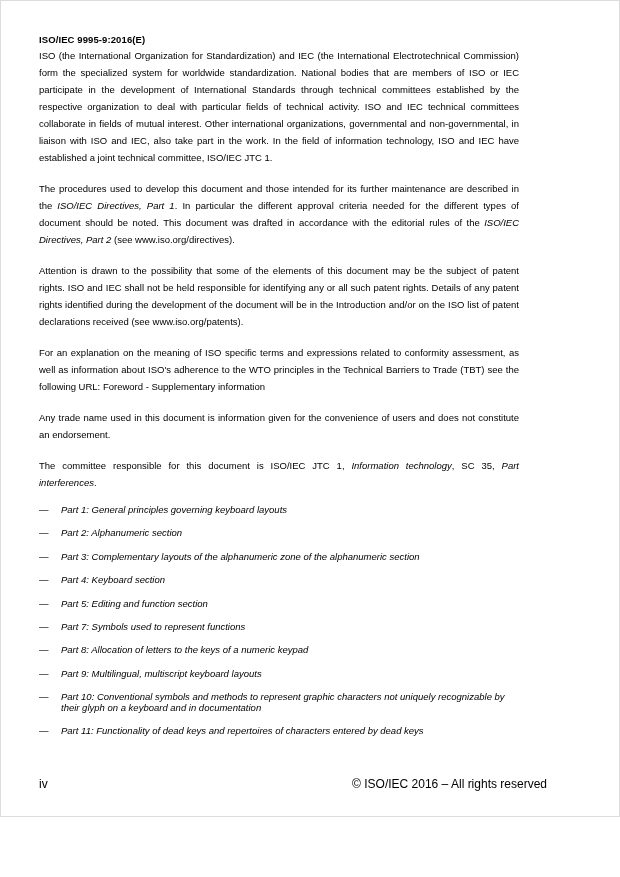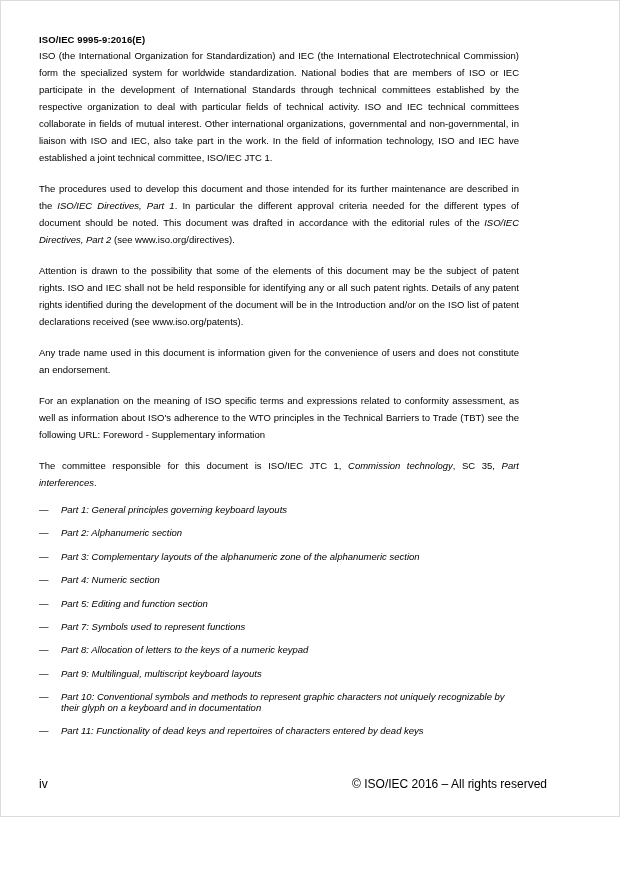--- a/index.html
+++ b/index.html
@@ -60,41 +60,41 @@
 
   <div class="header">
     <span class="doc-id">ISO/IEC 9995-9:2016(E)</span>
   </div>
 
 
   <div class="paras">
       <p class="para"><span>ISO (the International Organization for Standardization) and IEC (the International Electrotechnical Commission) form the specialized system for worldwide standardization. National bodies that are members of ISO or IEC participate in the development of International Standards through technical committees established by the respective organization to deal with particular fields of technical activity. ISO and IEC technical committees collaborate in fields of mutual interest. Other international organizations, governmental and non-governmental, in liaison with ISO and IEC, also take part in the work. In the field of information technology, ISO and IEC have established a joint technical committee, ISO/IEC JTC 1.</span></p>
       <p class="para"><span>The procedures used to develop this document and those intended for its further maintenance are described in the </span><i>ISO/IEC Directives, Part 1</i><span>.  In particular the different approval criteria needed for the different types of document should be noted.  This document was drafted in accordance with the editorial rules of the </span><i>ISO/IEC Directives, Part 2</i><span> (see www.iso.org/directives).</span></p>
       <p class="para"><span>Attention is drawn to the possibility that some of the elements of this document may be the subject of patent rights. ISO and IEC shall not be held responsible for identifying any or all such patent rights.  Details of any patent rights identified during the development of the document will be in the Introduction and/or on the ISO list of patent declarations received (see www.iso.org/patents).</span></p>
+      <p class="para"><span>For an explanation on the meaning of ISO specific terms and expressions related to conformity assessment, as well as information about ISO's adherence to the WTO principles in the Technical Barriers to Trade (TBT) see the following URL:  Foreword - Supplementary information</span></p>
       <p class="para"><span>Any trade name used in this document is information given for the convenience of users and does not constitute an endorsement.</span></p>
-      <p class="para"><span>For an explanation on the meaning of ISO specific terms and expressions related to conformity assessment, as well as information about ISO's adherence to the WTO principles in the Technical Barriers to Trade (TBT) see the following URL:  Foreword - Supplementary information</span></p>
-      <p class="para"><span>The committee responsible for this document is ISO/IEC JTC 1, </span><i>Commission technology</i><span>, SC 35, </span><i>Part interferences</i><span>.</span></p>
+      <p class="para"><span>The committee responsible for this document is ISO/IEC JTC 1, </span><i>Information technology</i><span>, SC 35, </span><i>Part interferences</i><span>.</span></p>
     </div>
 
   <div class="parts">
       <div class="part-item">
         <span class="dash">—</span>
         <span class="part-text">Part 1: General principles governing keyboard layouts</span>
       </div>
       <div class="part-item">
         <span class="dash">—</span>
         <span class="part-text">Part 2: Alphanumeric section</span>
       </div>
       <div class="part-item">
         <span class="dash">—</span>
         <span class="part-text">Part 3: Complementary layouts of the alphanumeric zone of the alphanumeric section</span>
       </div>
       <div class="part-item">
         <span class="dash">—</span>
-        <span class="part-text">Part 4: Numeric section</span>
+        <span class="part-text">Part 4: Keyboard section</span>
       </div>
       <div class="part-item">
         <span class="dash">—</span>
         <span class="part-text">Part 5: Editing and function section</span>
       </div>
       <div class="part-item">
         <span class="dash">—</span>
         <span class="part-text">Part 7: Symbols used to represent functions</span>
       </div>
       <div class="part-item">

